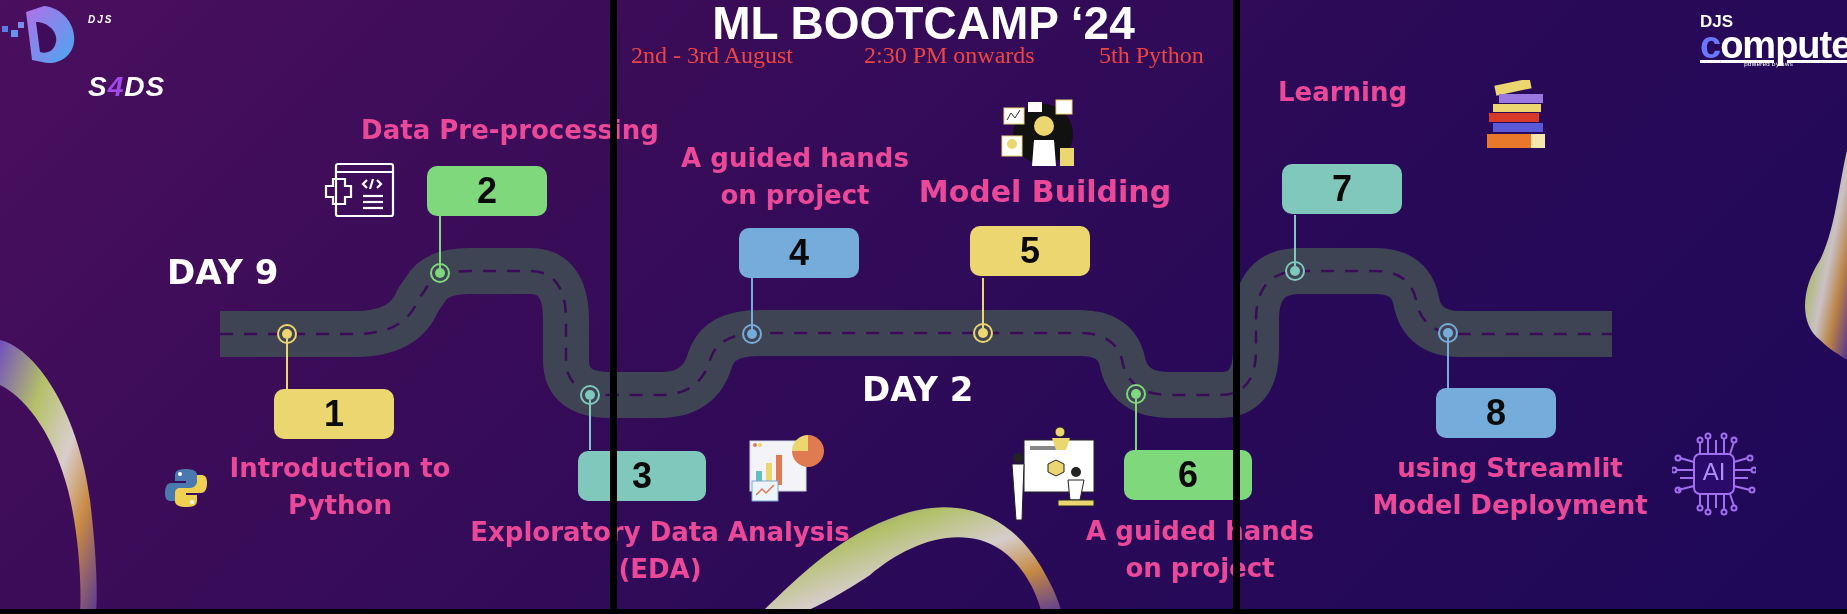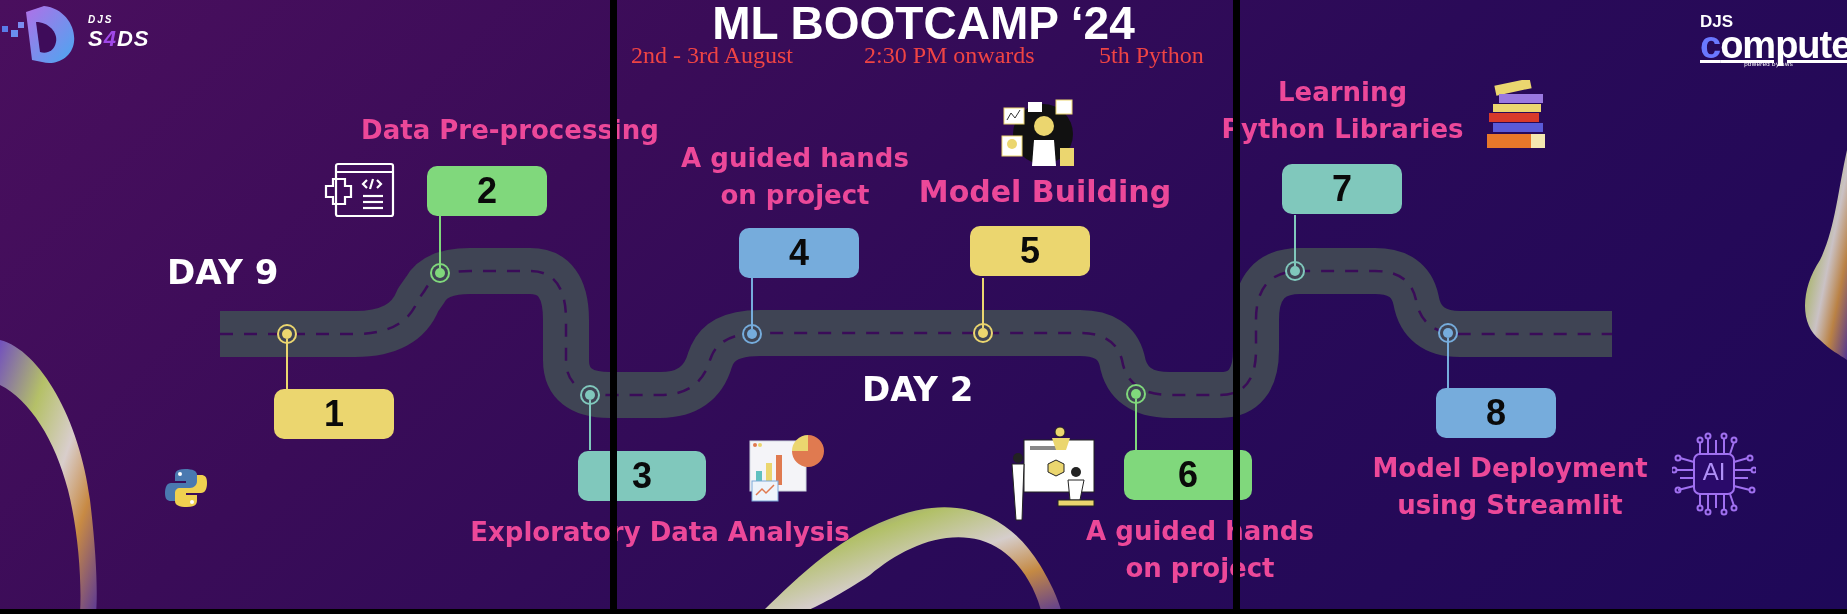--- a/index.html
+++ b/index.html
@@ -29,21 +29,21 @@
   }
   .stem { position:absolute; width:2px; }
   .node {
     position:absolute; width:10px; height:10px; border-radius:50%;
     box-shadow: 0 0 0 3px #3f4454, 0 0 0 5px currentColor;
   }
   .vline { background:#000; width:7px; top:0; height:614px; }
   .hline { background:#000; left:0; width:1847px; top:609px; height:5px; }
   .logo-s4ds { left:88px; top:14px; }
   .logo-s4ds .djs { font-family:"Liberation Sans",sans-serif; font-weight:700; font-size:10px; letter-spacing:2px; font-style:italic; }
-  .logo-s4ds .name { font-family:"Liberation Sans",sans-serif; font-weight:700; font-size:22px; font-style:italic; letter-spacing:1px; line-height:28px; }
+  .logo-s4ds .name { font-family:"Liberation Sans",sans-serif; font-weight:700; font-size:28px; font-style:italic; letter-spacing:1px; line-height:28px;margin-top:48px; }
   .logo-s4ds .name .four { color:#a048e8; }
   .logo-compute { left:1700px; top:14px; }
   .logo-compute .djs { font-family:"Liberation Sans",sans-serif; font-weight:700; font-size:17px; line-height:16px; }
   .logo-compute .name { font-family:"Liberation Sans",sans-serif; font-weight:700; font-size:38px; line-height:30px; letter-spacing:-1px;text-decoration:underline; }
   .logo-compute .name .c { color:#6a78ff; }
   .logo-compute .powered { font-size:6px; margin-left:44px; }
 </style>
 </head>
 <body>
 
@@ -104,20 +104,22 @@
   </g>
 </svg>
 
 <div class="abs day" style="left:167px;top:252px">DAY 9</div>
 <div class="abs day" style="left:862px;top:369px">DAY 2</div>
 
 <div class="node" style="left:282px;top:329px;background:#ebd66f;color:#ebd66f"></div>
 <div class="stem" style="left:286px;top:339px;height:52px;background:#ebd66f"></div>
 <div class="flag" style="left:274px;top:389px;background:#ebd66f">1</div>
 <div class="abs label" style="left:215px;top:450px;width:250px">
+  <div>Introduction to</div>
+  <div>Python</div>
 </div>
 <svg class="abs" style="left:165px;top:467px" width="42" height="42" viewBox="0 0 42 42">
   <path d="M20,2 C10,2 10,6 10,10 L10,14 L21,14 L21,16 L6,16 C2,16 0,20 0,26 C0,32 2,34 6,34 L10,34 L10,28 C10,24 13,21 17,21 L27,21 C30,21 32,19 32,16 L32,8 C32,4 28,2 20,2 Z" fill="#4a79b0"></path>
   <path d="M22,40 C32,40 32,36 32,32 L32,28 L21,28 L21,26 L36,26 C40,26 42,22 42,16 C42,10 40,8 36,8 L32,8 L32,14 C32,18 29,21 25,21 L15,21 C12,21 10,23 10,26 L10,34 C10,38 14,40 22,40 Z" fill="#f0d050"></path>
   <circle cx="15" cy="7" r="2" fill="#fff"></circle>
     <circle cx="27" cy="35" r="2" fill="#fff"></circle>
 </svg>
 
 <div class="node" style="left:435px;top:268px;background:#80d87c;color:#80d87c"></div>
 <div class="stem" style="left:439px;top:215px;height:53px;background:#80d87c"></div>
@@ -135,20 +137,21 @@
       <line x1="40" y1="40" x2="60" y2="40"></line>
       <line x1="40" y1="46" x2="60" y2="46"></line>
   </g>
 </svg>
 
 <div class="node" style="left:585px;top:390px;background:#80c8bc;color:#80c8bc"></div>
 <div class="stem" style="left:589px;top:400px;height:50px;background:#80c8bc"></div>
 <div class="flag" style="left:578px;top:451px;width:128px;background:#80c8bc">3</div>
 <div class="abs label" style="left:460px;top:514px;width:400px">
   <div>Exploratory Data Analysis</div>
+  <div>(EDA)</div>
 </div>
 <svg class="abs" style="left:748px;top:433px" width="76" height="72" viewBox="0 0 76 72">
   <rect x="2" y="8" width="56" height="50" fill="#f4f4f8" stroke="#cfd6e0"></rect>
   <circle cx="7" cy="12" r="2" fill="#e07a50"></circle>
     <circle cx="12" cy="12" r="2" fill="#ebd66f"></circle>
   <rect x="8" y="38" width="6" height="14" fill="#60c0c0"></rect>
     <rect x="18" y="30" width="6" height="22" fill="#ebd66f"></rect>
     <rect x="28" y="22" width="6" height="30" fill="#e07a50"></rect>
   <path d="M60,2 A16,16 0 1 1 44,18 L60,18 Z" fill="#e07a50"></path>
     <path d="M44,18 A16,16 0 0 1 60,2 L60,18 Z" fill="#ebd66f"></path>
@@ -201,38 +204,37 @@
   <circle cx="68" cy="48" r="5" fill="#222"></circle>
     <path d="M60,56 L76,56 L72,76 L62,76 Z" fill="#fff" stroke="#222"></path>
   <rect x="50" y="76" width="36" height="6" fill="#ebd66f" stroke="#222"></rect>
 </svg>
 
 <div class="node" style="left:1290px;top:266px;background:#80c8bc;color:#80c8bc"></div>
 <div class="stem" style="left:1294px;top:215px;height:51px;background:#80c8bc"></div>
 <div class="flag" style="left:1282px;top:164px;background:#80c8bc">7</div>
 <div class="abs label" style="left:1210px;top:74px;width:265px">
   <div>Learning</div>
-  <div>Python Libraries</div>
 </div>
 <svg class="abs" style="left:1487px;top:80px" width="62" height="72" viewBox="0 0 62 72">
   <rect x="8" y="2" width="36" height="10" fill="#ebd66f" transform="rotate(-12 26 7)"></rect>
   <rect x="12" y="14" width="44" height="9" fill="#9a78e0"></rect>
     <rect x="6" y="24" width="48" height="8" fill="#ebd66f"></rect>
   <rect x="2" y="33" width="50" height="9" fill="#d83a2a"></rect>
     <rect x="6" y="43" width="50" height="9" fill="#5a5ad8"></rect>
   <rect x="0" y="54" width="54" height="14" fill="#e8782a"></rect>
     <rect x="44" y="54" width="14" height="14" fill="#f4e8b0"></rect>
 </svg>
 
 <div class="node" style="left:1443px;top:328px;background:#76acdc;color:#76acdc"></div>
 <div class="stem" style="left:1447px;top:338px;height:50px;background:#76acdc"></div>
 <div class="flag" style="left:1436px;top:388px;background:#76acdc">8</div>
 <div class="abs label" style="left:1365px;top:450px;width:290px">
+  <div>using Streamlit</div>
   <div>Model Deployment</div>
-  <div>using Streamlit</div>
 </div>
 <svg class="abs" style="left:1672px;top:432px" width="84" height="84" viewBox="0 0 84 84">
   <g stroke="#a070f0" stroke-width="2" fill="none">
     <rect x="22" y="22" width="40" height="40" rx="6" fill="#2a0a6a"></rect>
     <path d="M28,22 L28,10 M36,22 L36,6 M44,22 L44,8 M52,22 L52,6 M58,22 L62,10"></path>
     <path d="M28,62 L28,74 M36,62 L36,78 M44,62 L44,76 M52,62 L52,78 M58,62 L62,74"></path>
     <path d="M22,30 L8,26 M22,38 L4,38 M22,46 L8,46 M22,54 L6,58"></path>
     <path d="M62,30 L76,26 M62,38 L80,38 M62,46 L76,46 M62,54 L78,58"></path>
     <circle cx="28" cy="8" r="2.5"></circle>
       <circle cx="36" cy="4" r="2.5"></circle>

